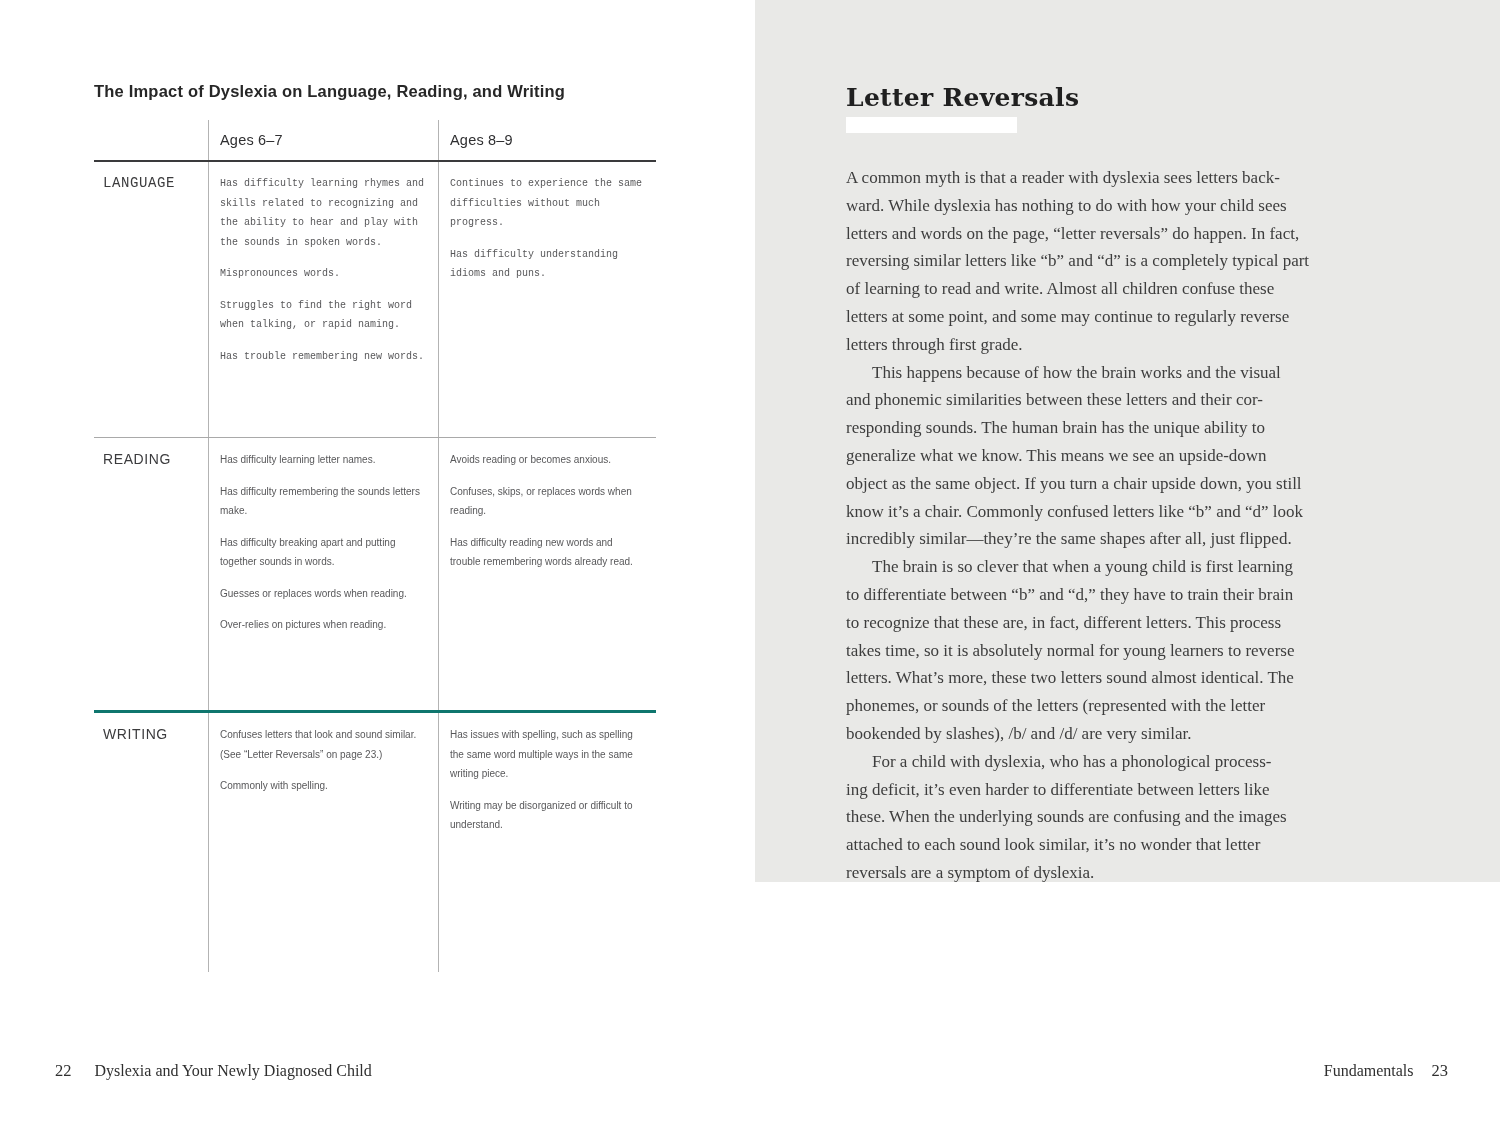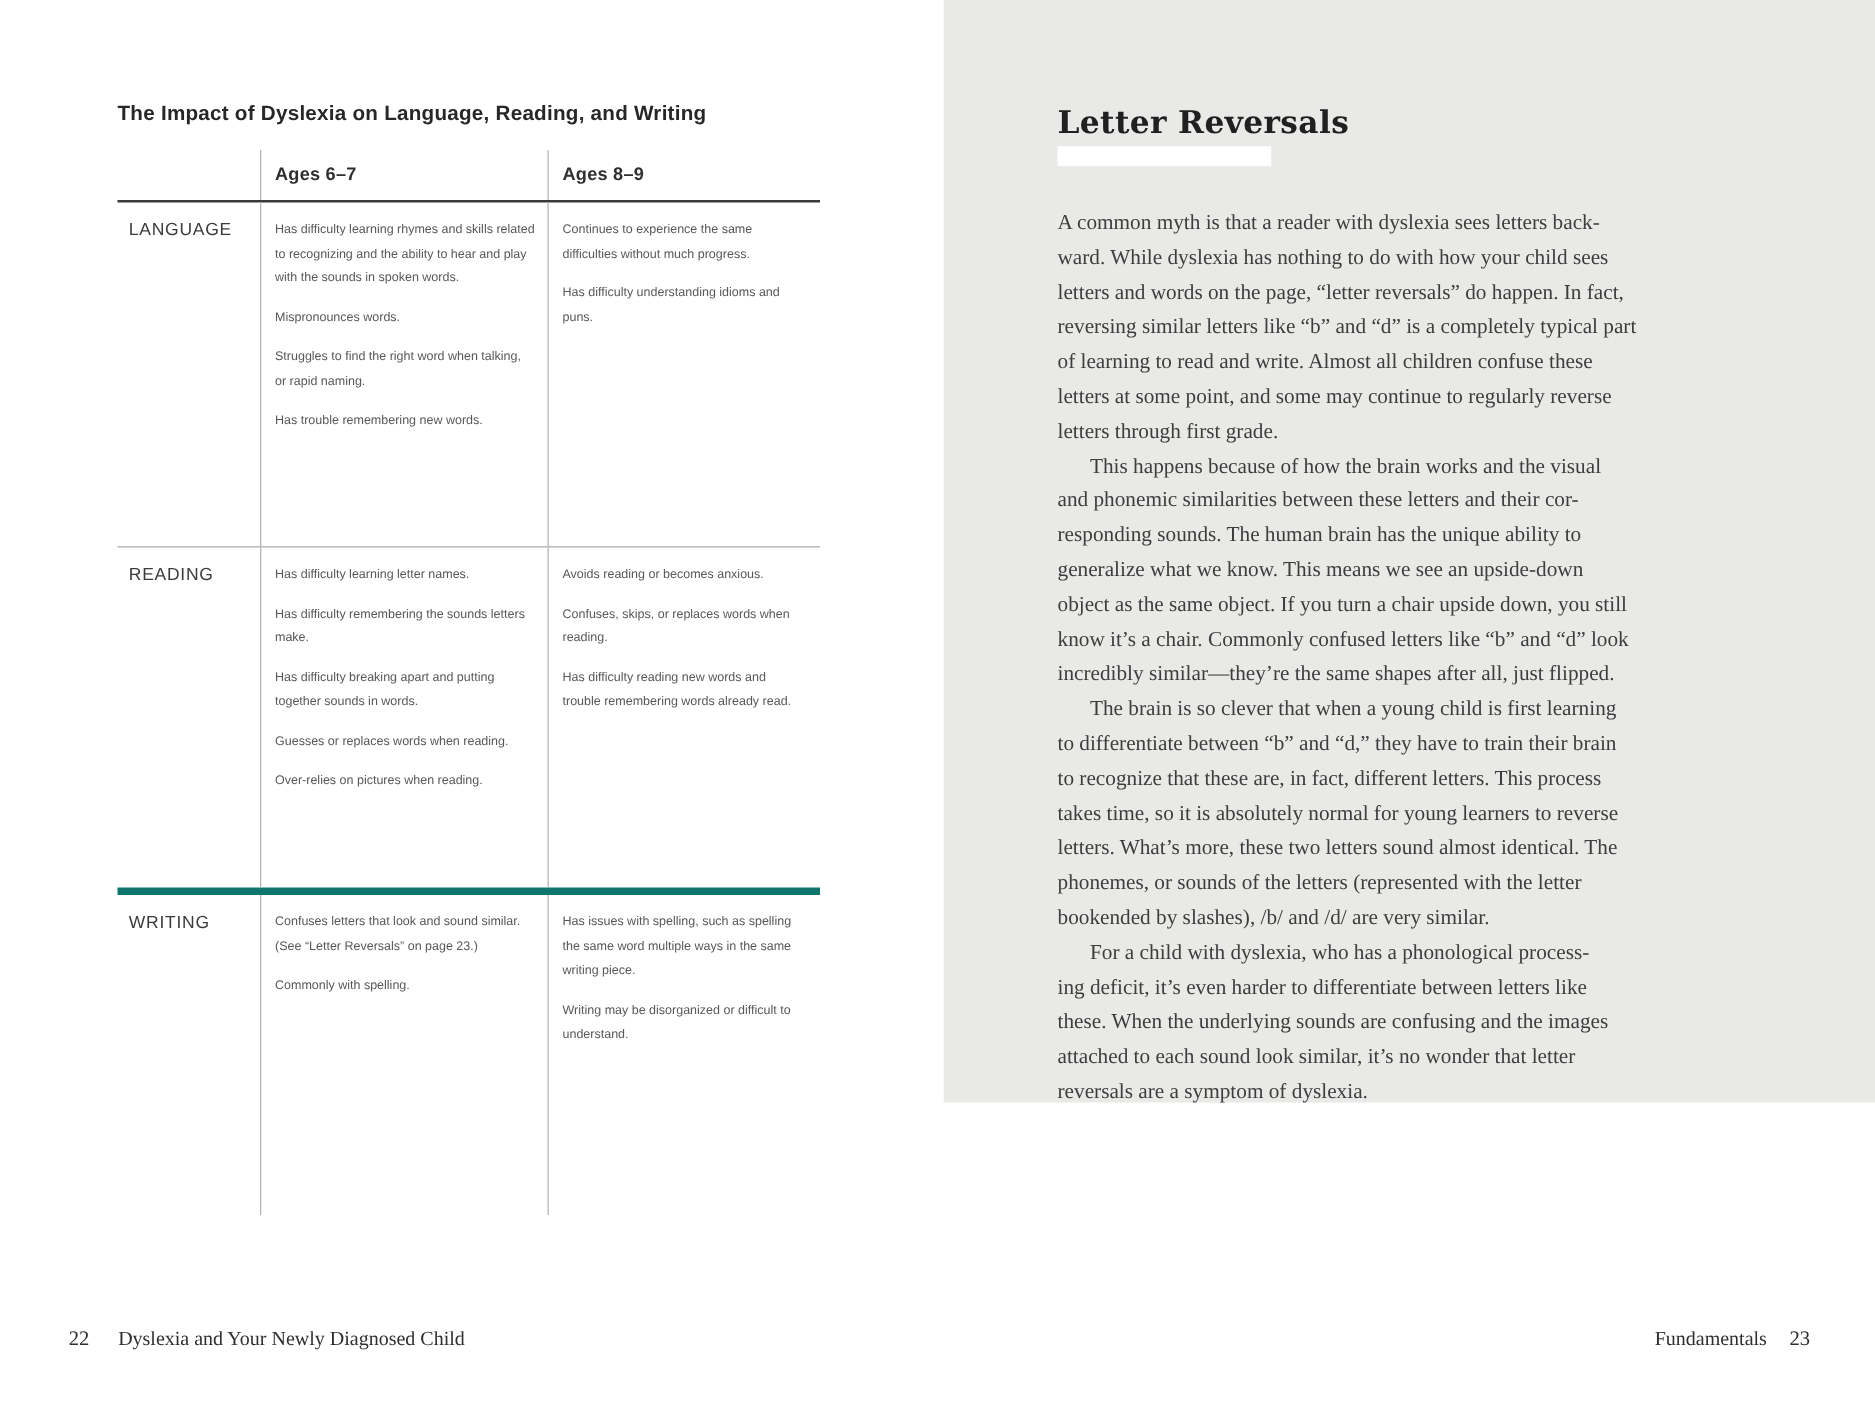--- a/index.html
+++ b/index.html
@@ -26,35 +26,35 @@
   .impact-table {
     position: absolute; left: 94px; top: 120px; width: 562px;
   }
   .t-row { display: flex; width: 562px; }
   .t-head { height: 42px; border-bottom: 2px solid #3a3a3c; }
   .t-row .c-label { width: 114px; flex: 0 0 114px; }
   .t-row .c-age1  { width: 230px; flex: 0 0 230px; border-left: 1px solid #b3b3b3; }
   .t-row .c-age2  { width: 218px; flex: 0 0 218px; border-left: 1px solid #b3b3b3; }
   .t-head .th {
     display: flex; align-items: center;
-    font-size: 14.5px; font-weight: 700; color: #2f2f31;
+    font-size: 14.5px; font-weight: 400; color: #2f2f31;
     padding-left: 11px; letter-spacing: 0.2px;
   }
   .t-body .c-label {
     padding: 13px 6px 0 9px;
     font-size: 14px; color: #3b3b3d; letter-spacing: 0.6px;
   }
   .t-body .cell { padding: 12px 10px 0 11px; }
   .t-body .cell p {
     font-size: 10px; line-height: 19.5px; color: #58585a;
     margin: 0 0 12px 0;
   }
-  .row-language { height: 275px; }
+  .row-language { height: 275px; font-family: Liberation Mono, monospace; }
   .row-reading  { height: 273px; border-top: 1px solid #a9a9a9; }
-  .row-writing  { height: 262px; border-top: 6px solid #0f766e; }
+  .row-writing  { height: 262px; border-top: 3px solid #0f766e; }
 
   
   .article-heading {
     position: absolute; left: 91px; top: 83px;
     font-family: "DejaVu Serif", serif;
     font-size: 25px; font-weight: 700; color: #202020;
     letter-spacing: 0.3px;
   }
   .heading-bar {
     position: absolute; left: 91px; top: 117px;

